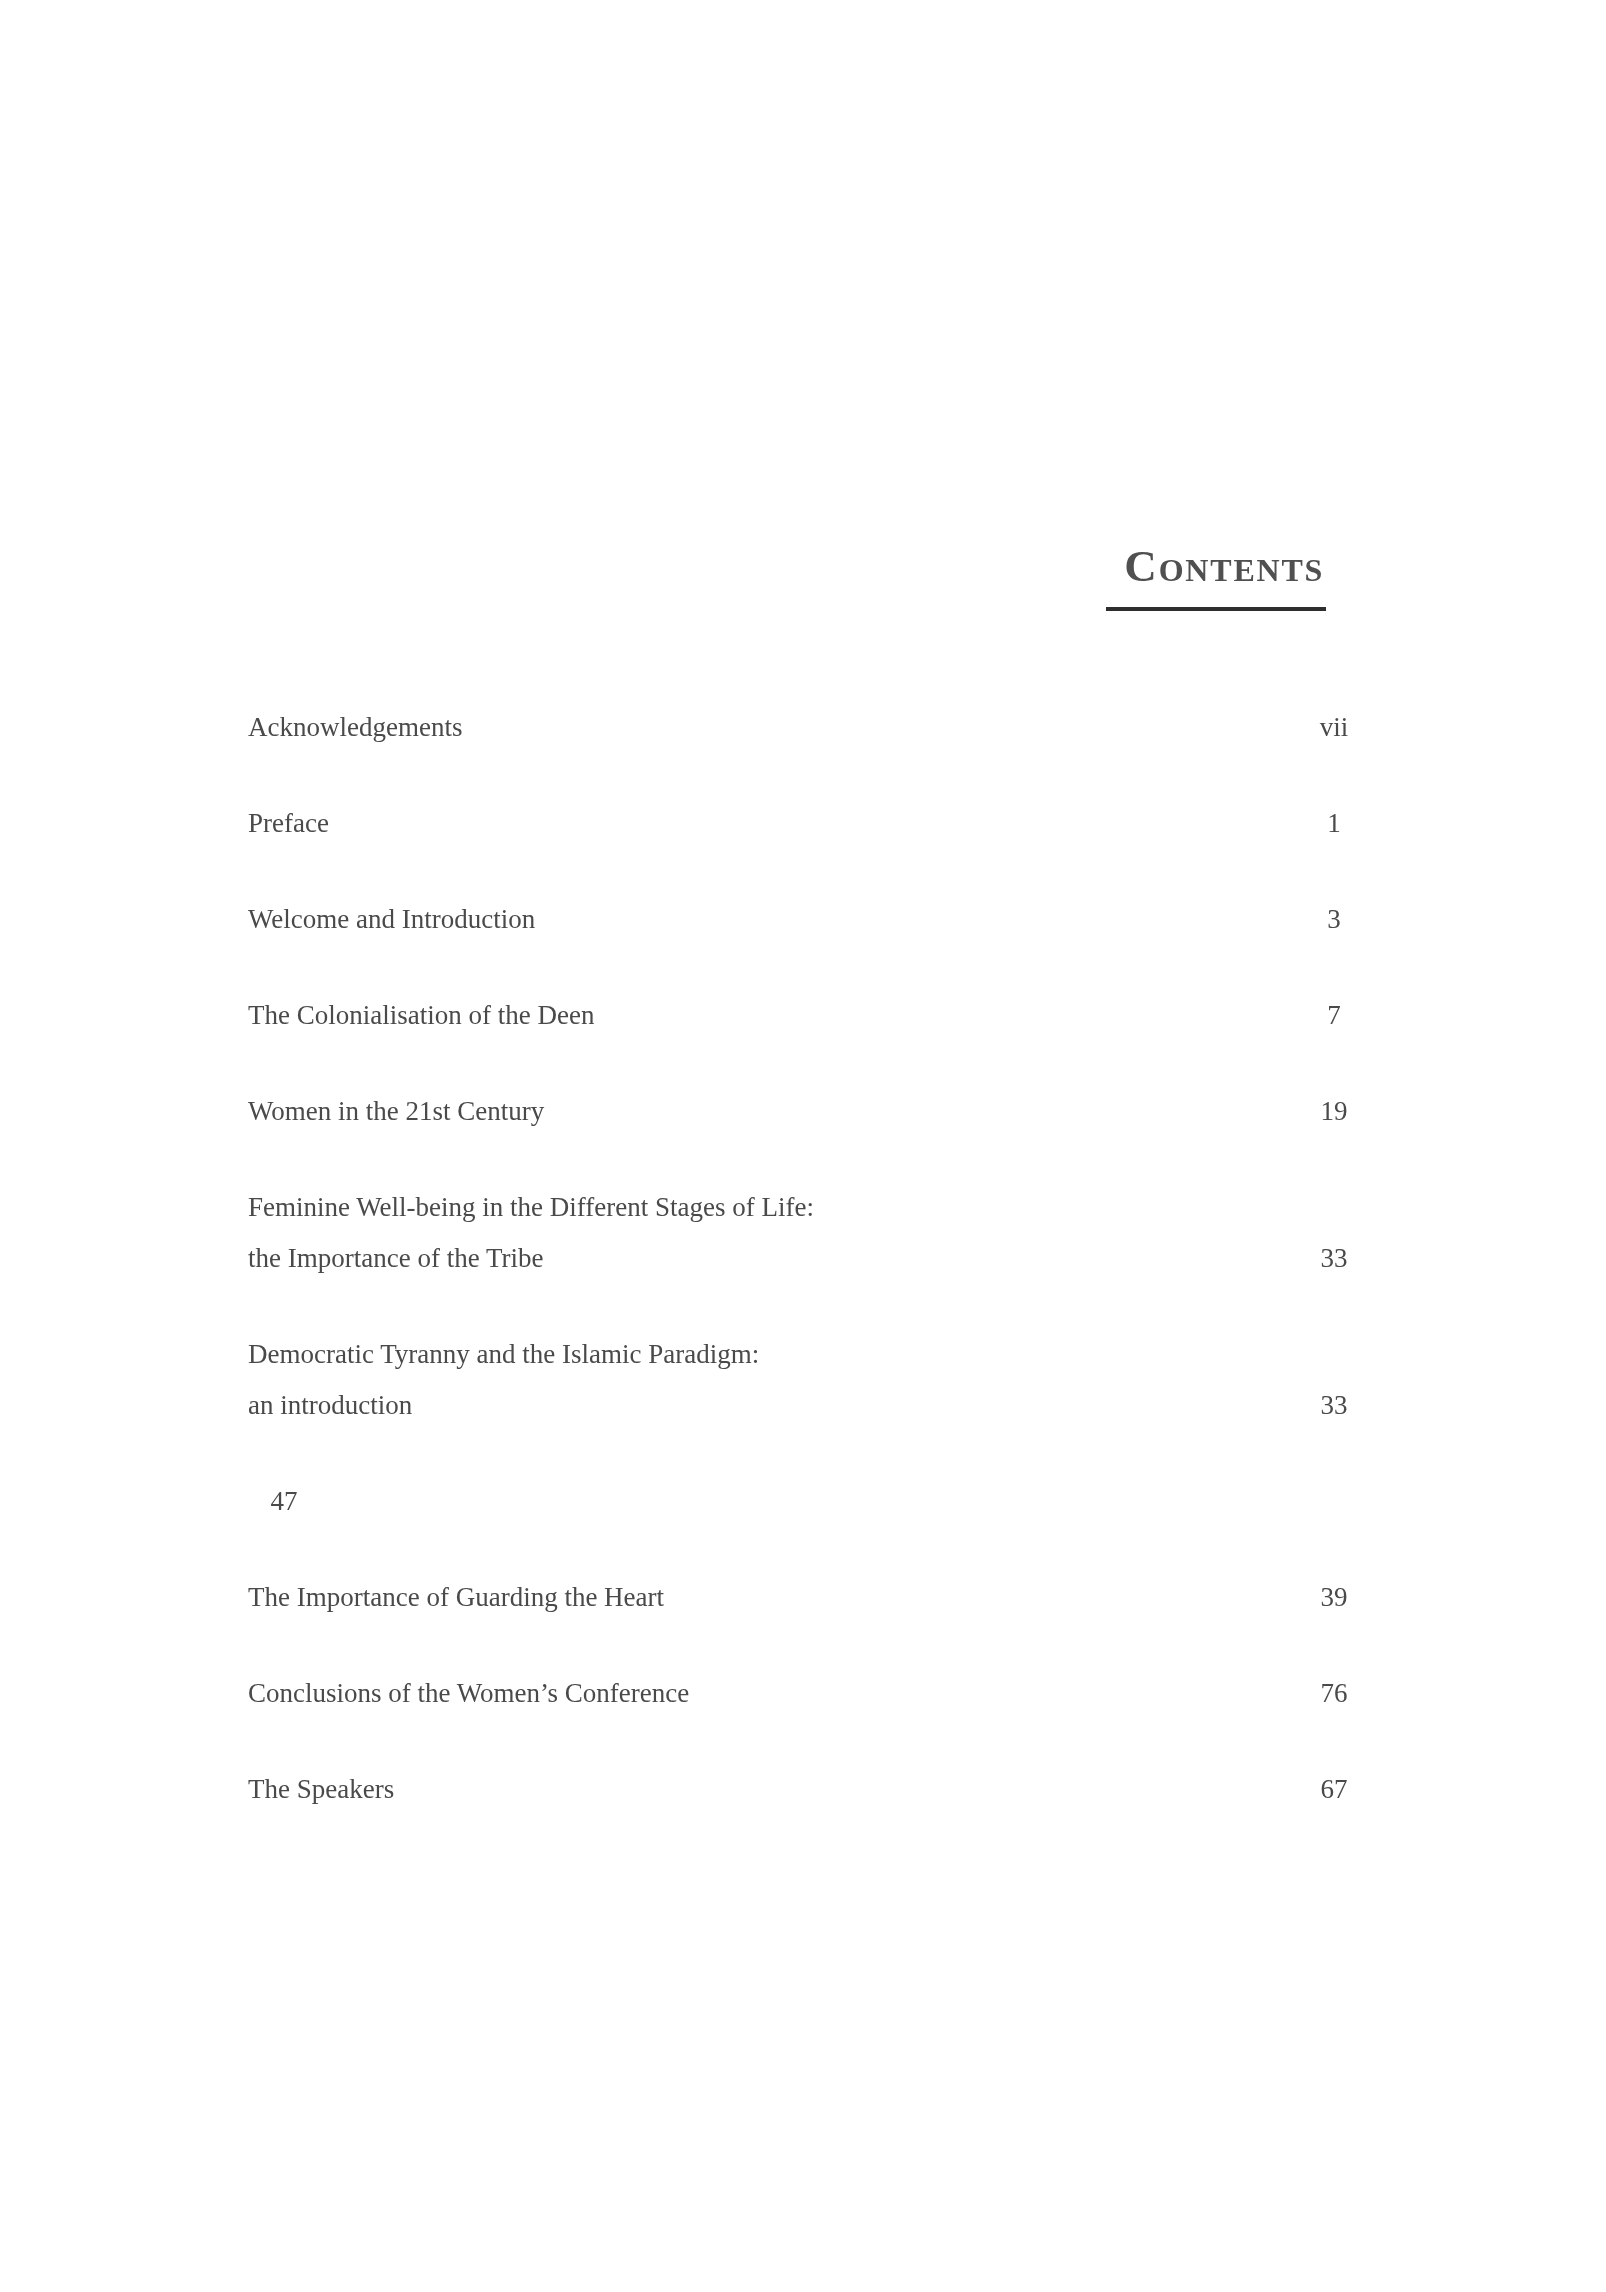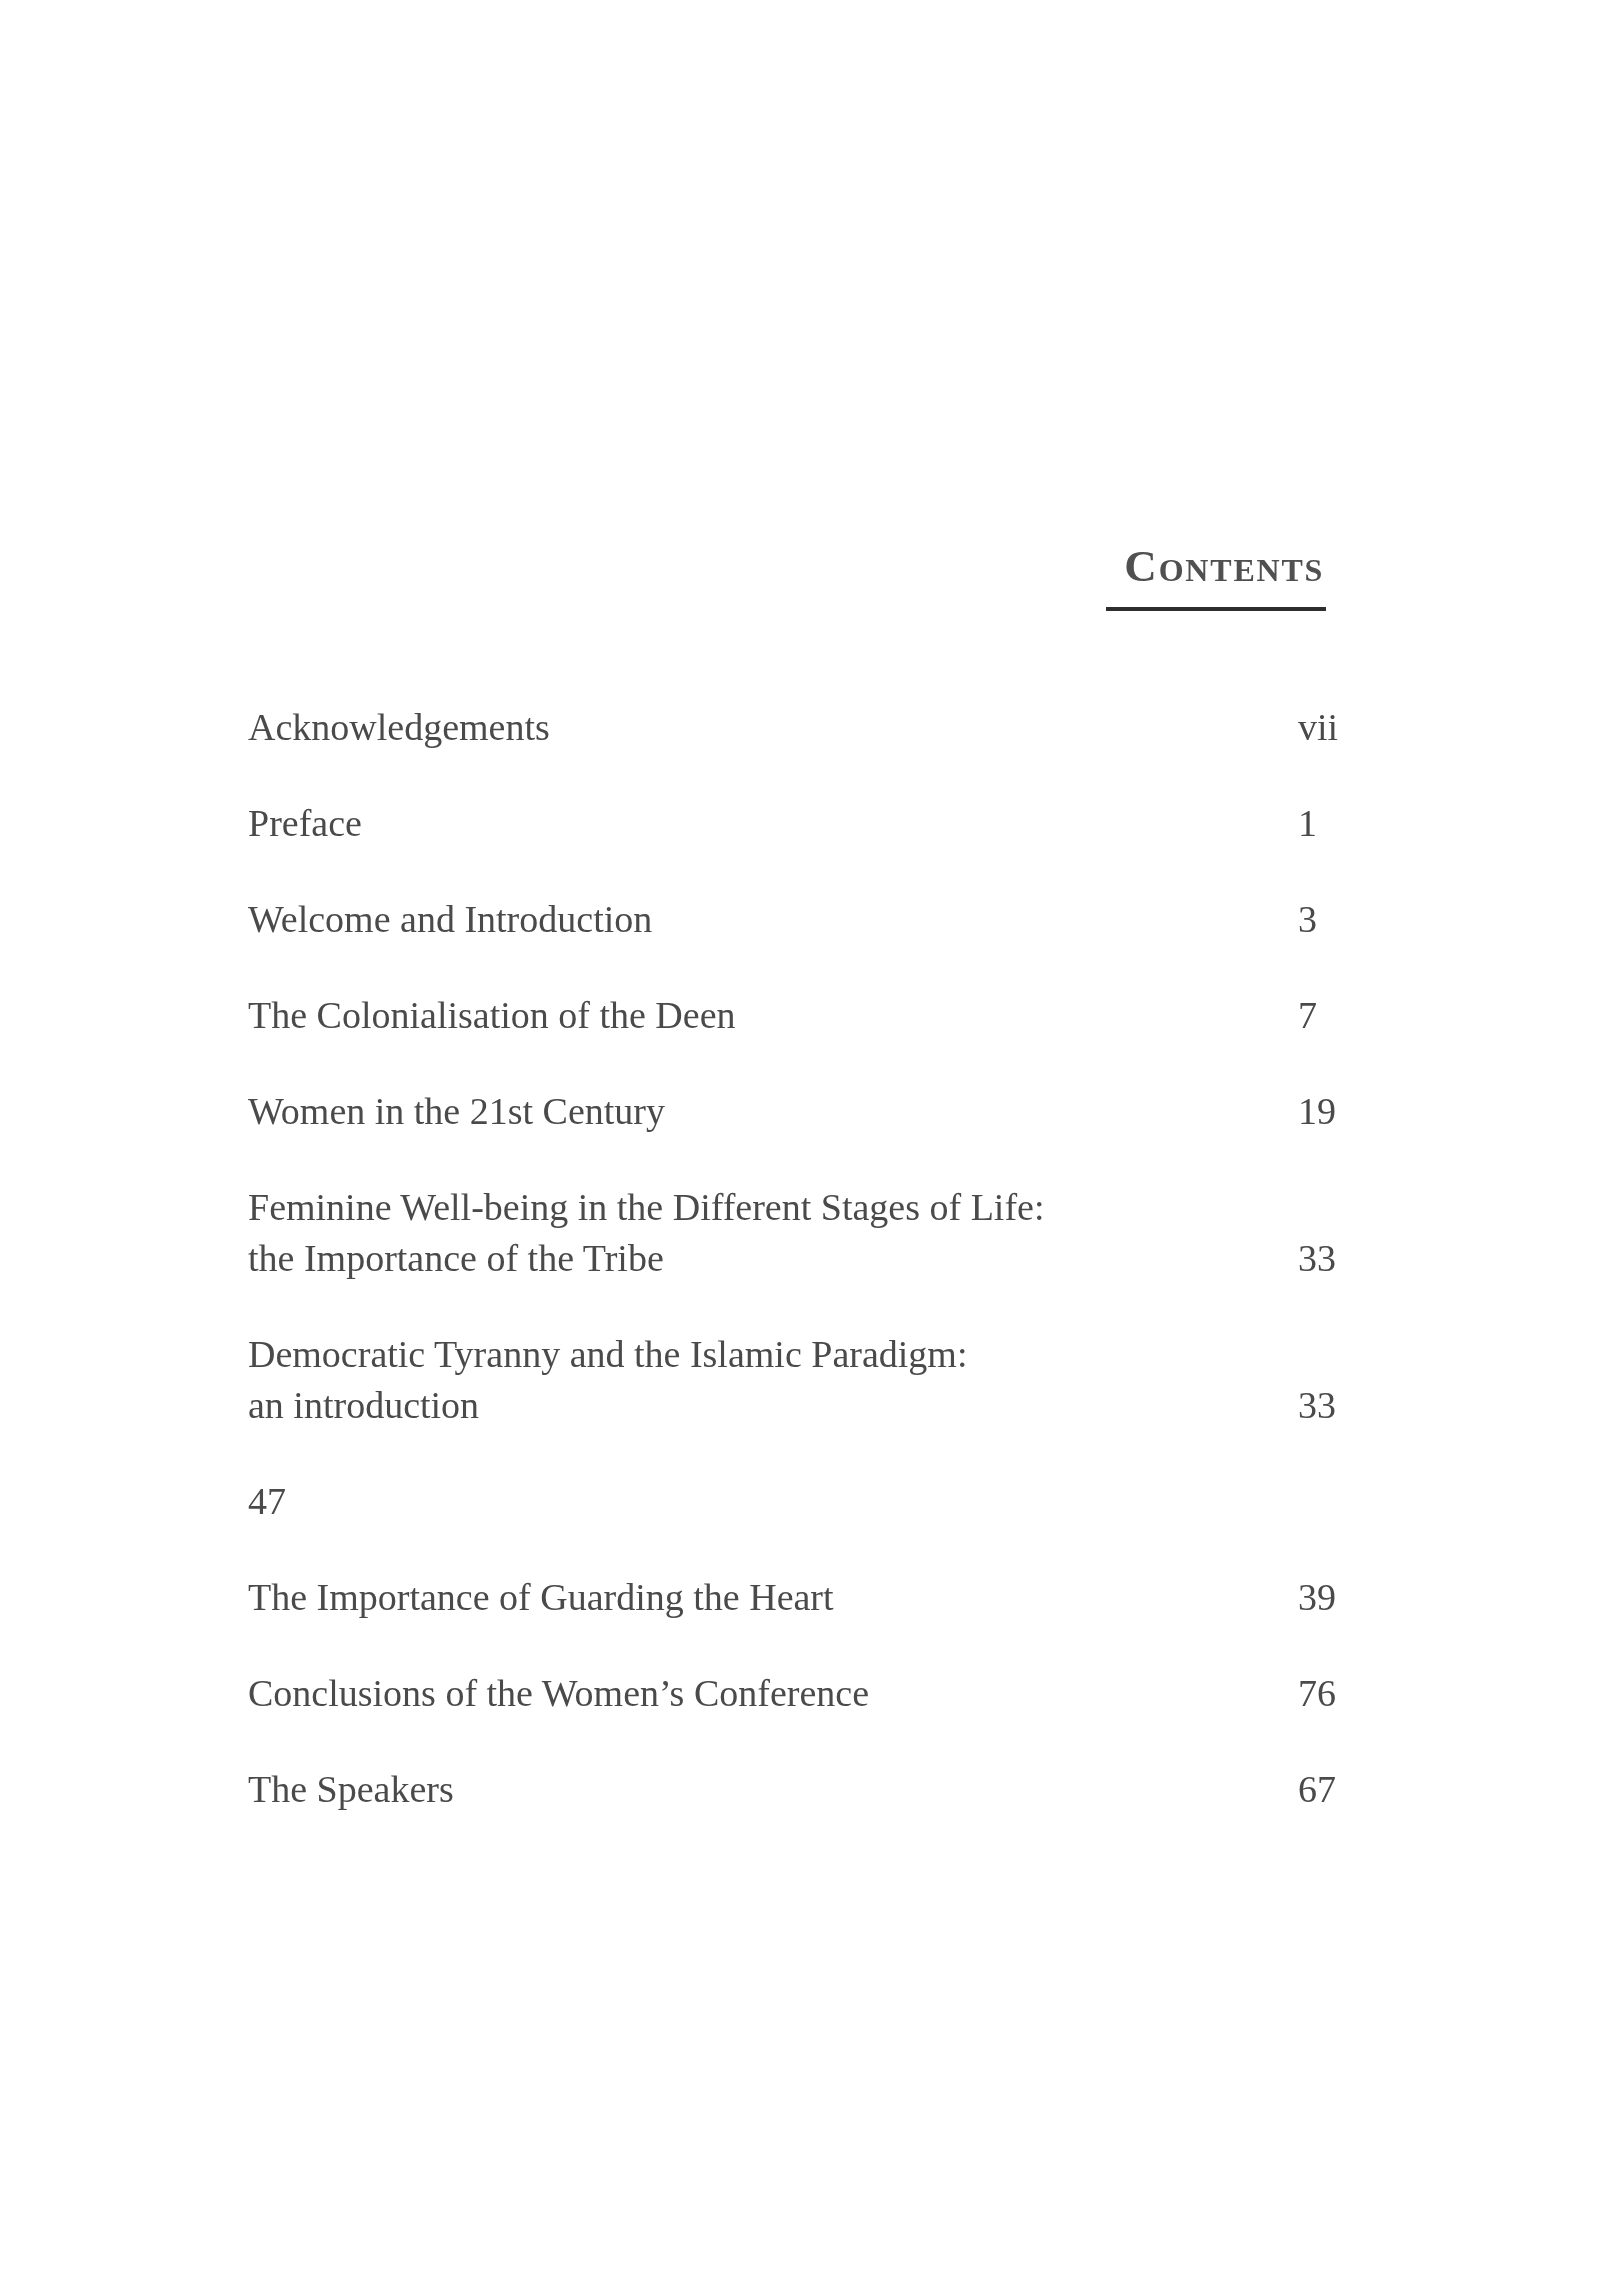--- a/index.html
+++ b/index.html
@@ -48,29 +48,29 @@
       position: absolute;
       left: 248px;
       width: 1122px;
       top: 673px;
     }
     .entry {
       position: relative;
       display: flex;
       justify-content: space-between;
       align-items: flex-end;
-      font-size: 38px;
+      font-size: 27px;
       line-height: 51px;
     }
     .entry .entry-title {
       display: block;
     }
     .entry .entry-title span { display: block; }
     .entry .page-num {
-      text-align: left;
+      text-align: center;
       min-width: 72px;
       padding-right: 0;
     }
     .gap-single { margin-bottom: 45px; }
   </style>
 </head>
 <body>
 
 <div class="page">
 

